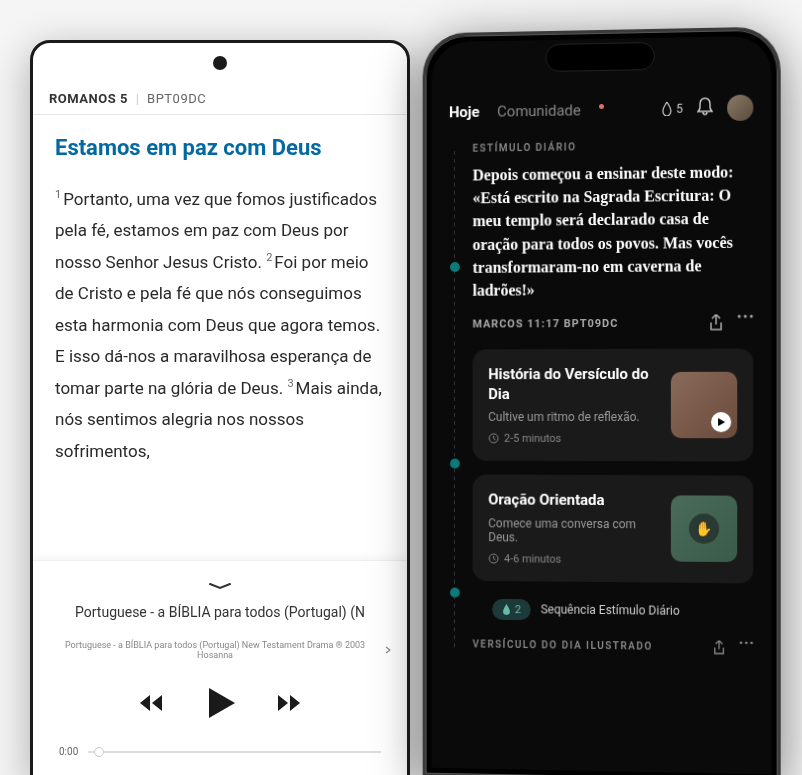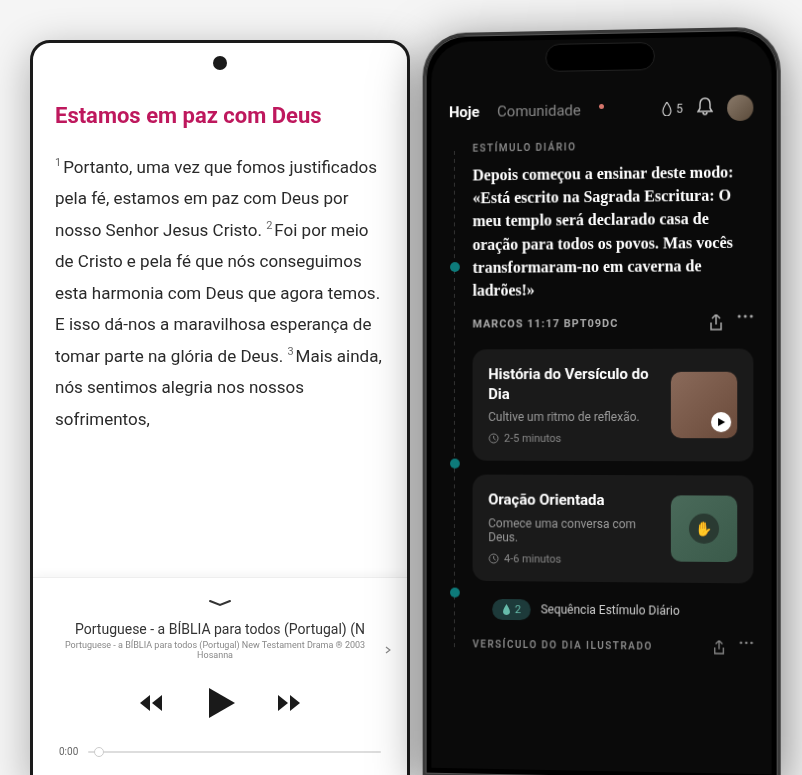--- a/index.html
+++ b/index.html
@@ -5,27 +5,27 @@
 *{margin:0;padding:0;box-sizing:border-box;font-family:-apple-system,BlinkMacSystemFont,'Segoe UI',Roboto,sans-serif}
 body{background:#f5f5f5;width:802px;height:775px;position:relative;overflow:hidden}
 .phone1{position:absolute;left:30px;top:40px;width:380px;height:740px;background:#fff;border-radius:20px 20px 0 0;border:3px solid #1a1a1a;box-shadow:0 10px 40px rgba(0,0,0,0.3);overflow:hidden}
 .phone1-top{height:40px;display:flex;align-items:center;justify-content:center}
 .camera1{width:14px;height:14px;background:#1a1a1a;border-radius:50%}
 .header1{padding:8px 16px;border-bottom:1px solid #e5e5e5;font-size:13px;color:#333;display:flex;align-items:center;gap:8px}
 .header1 .book{font-weight:700;letter-spacing:0.5px}
 .header1 .divider{color:#ccc}
 .header1 .version{color:#666;letter-spacing:0.5px}
 .content1{padding:20px 22px}
-.title1{font-size:22px;font-weight:700;margin-bottom:24px;color:#be185d}
+.title1{font-size:22px;font-weight:700;margin-bottom:24px;color:#0369a1}
 .body1{font-size:17px;line-height:1.85;color:#2a2a2a}
 .vnum{font-size:11px;vertical-align:super;color:#666;margin-right:2px}
 .player{position:absolute;bottom:0;left:0;right:0;background:#fff;border-top:1px solid #eee;padding:14px 16px 20px;box-shadow:0 -2px 10px rgba(0,0,0,0.05)}
 .chevron{text-align:center;margin-bottom:10px}
 .chevron svg{width:24px;height:8px}
-.ptitle{text-align:center;font-size:14px;color:#333;margin-bottom:3px;white-space:nowrap;overflow:hidden}
+.ptitle{text-align:center;font-size:14px;color:#333;margin-bottom:20px;white-space:nowrap;overflow:hidden}
 .psubtitle{text-align:center;font-size:9px;color:#888;margin-bottom:24px;display:flex;align-items:center;justify-content:center;gap:4px}
 .controls{display:flex;align-items:center;justify-content:center;gap:36px;margin-bottom:20px}
 .rw svg,.ff svg{width:28px;height:28px}
 .play svg{width:38px;height:38px}
 .progress{display:flex;align-items:center;gap:10px;padding:0 10px}
 .time{font-size:10px;color:#666}
 .track{flex:1;height:2px;background:#ddd;position:relative;border-radius:1px}
 .thumb{position:absolute;left:6px;top:-4px;width:10px;height:10px;background:#fff;border:1px solid #ccc;border-radius:50%}
 
 .phone2{position:absolute;left:420px;top:30px;width:360px;height:750px;background:#000;border-radius:44px 44px 0 0;border:3px solid #3a3a3a;box-shadow:0 10px 50px rgba(0,0,0,0.5),inset 0 0 0 1px #555;overflow:hidden;transform:perspective(2000px) rotateY(-6deg)}
@@ -68,20 +68,25 @@
 .sb3{top:270px;height:60px}
 .sb4{top:360px;height:90px}
 </style>
 </head>
 <body>
 
 <div class="phone1">
   <div class="phone1-top">
       <div class="camera1"></div>
     </div>
+  <div class="header1">
+    <span class="book">ROMANOS 5</span>
+    <span class="divider">|</span>
+    <span class="version">BPT09DC</span>
+  </div>
   <div class="content1">
     <h1 class="title1">Estamos em paz com Deus</h1>
     <p class="body1">
       <span class="vnum">1</span><span>Portanto, uma vez que fomos justificados pela fé, estamos em paz com Deus por nosso Senhor Jesus Cristo. </span><span class="vnum">2</span><span>Foi por meio de Cristo e pela fé que nós conseguimos esta harmonia com Deus que agora temos. E isso dá-nos a maravilhosa esperança de tomar parte na glória de Deus. </span><span class="vnum">3</span><span>Mais ainda, nós sentimos alegria nos nossos sofrimentos,</span>
     </p>
   </div>
   <div class="player">
     <div class="chevron"><svg viewBox="0 0 24 8">
           <path d="M2 2 L12 6 L22 2" stroke="#333" stroke-width="2" fill="none" stroke-linecap="round"></path>
         </svg></div>

